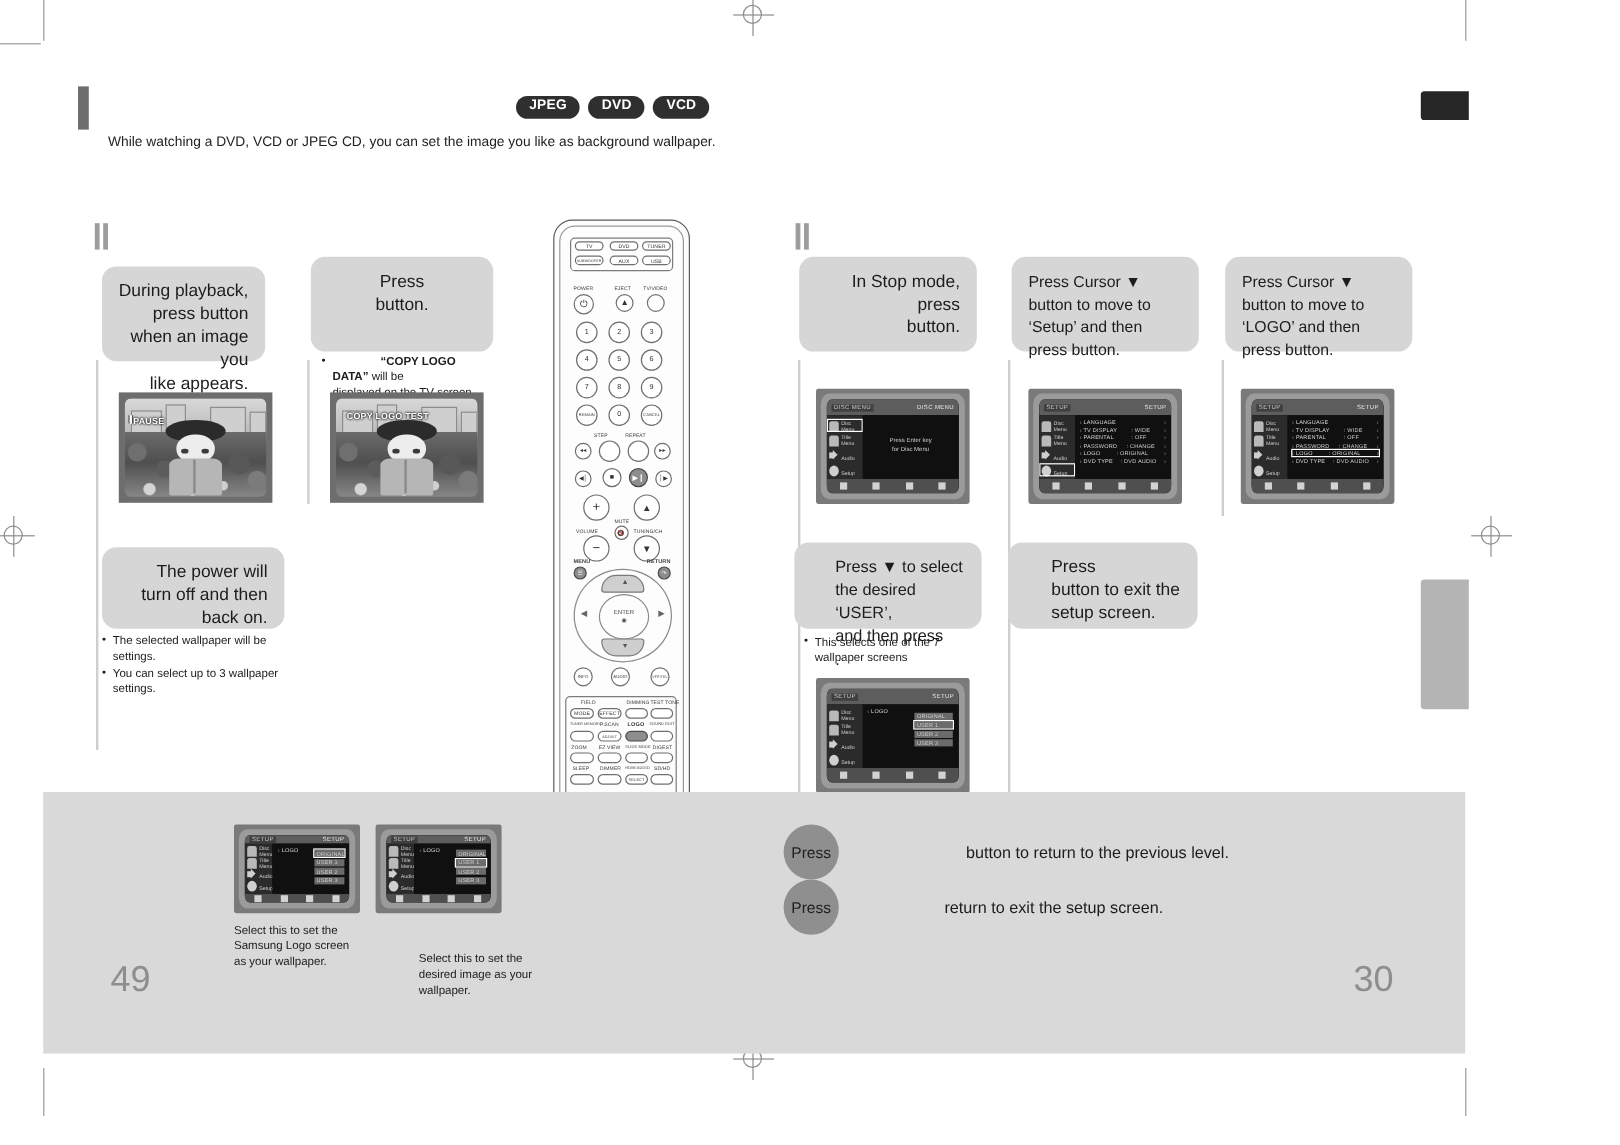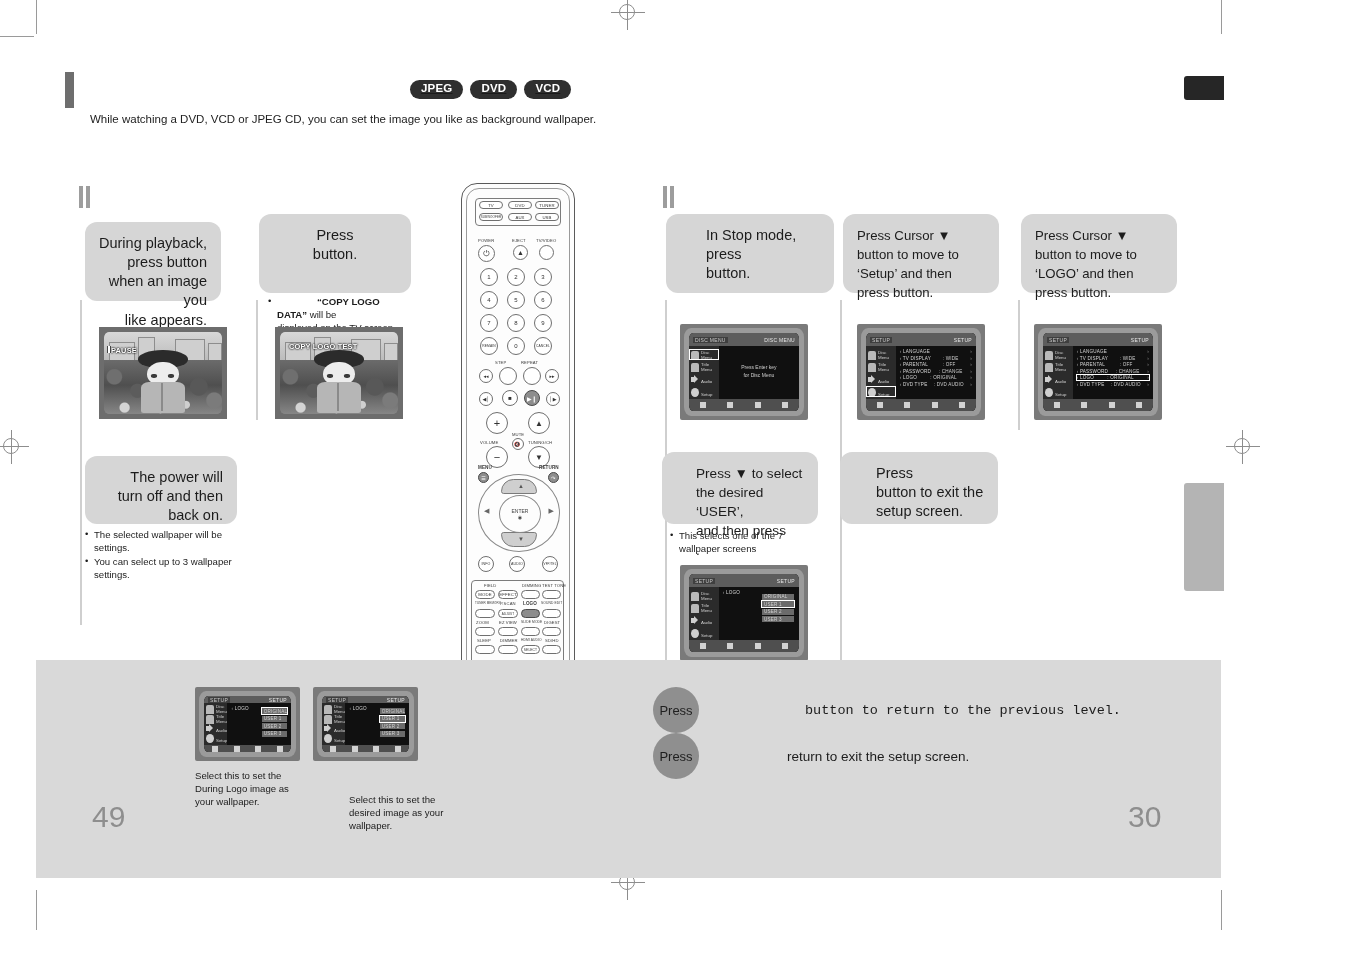--- a/index.html
+++ b/index.html
@@ -10,21 +10,21 @@
   .crop{position:absolute;background:#9a9a9a;}
   .reg{position:absolute;width:34px;height:34px;}
   .reg:before,.reg:after{content:"";position:absolute;background:#8d8d8d;}
   .reg:before{left:0;top:16px;width:34px;height:1px;}
   .reg:after{top:0;left:16px;width:1px;height:34px;}
   .reg span{position:absolute;left:8px;top:8px;width:16px;height:16px;
             border:1px solid #8d8d8d;border-radius:50%;box-sizing:border-box;}
 
   
   .hdr-bar{position:absolute;left:65px;top:72px;width:9px;height:36px;background:#6e6e6e;}
-  .disc-tags{position:absolute;left:410px;top:80px;display:flex;gap:7px;text-decoration:underline;}
+  .disc-tags{position:absolute;left:430px;top:80px;display:flex;gap:7px;}
   .tag{background:#2f2f2f;color:#fff;border-radius:50%/50%;
        border-radius:20px;padding:3px 11px 4px;font-size:11.5px;font-weight:bold;
        letter-spacing:.2px;line-height:1;}
   .intro{position:absolute;left:90px;top:113px;font-size:11.5px;color:#222;}
 
   .tab-dark{position:absolute;right:126px;top:76px;width:40px;height:24px;background:#262626;border-radius:3px 0 0 3px;}
   .tab-gray{position:absolute;right:126px;top:483px;width:40px;height:108px;background:#b4b4b4;border-radius:3px 0 0 3px;}
 
   
   .stepmark{position:absolute;width:14px;height:22px;}
@@ -377,21 +377,21 @@
 </div>
 
 <div class="stepmark" style="left:663px;top:186px;">
     <i></i>
     <i></i>
   </div>
 <div class="col-rule" style="left:665px;top:300px;height:360px;"></div>
 <div class="col-rule" style="left:840px;top:300px;height:360px;"></div>
 <div class="col-rule" style="left:1018px;top:300px;height:130px;"></div>
 
-<div class="bubble" style="left:666px;top:214px;width:168px;height:79px;padding-left:40px;">
+<div class="bubble" style="left:666px;top:214px;width:148px;height:79px;padding-left:40px;text-align:right;">
   <span style="white-space:pre-line">In Stop mode,
 press
 button.</span>
 </div>
 <div class="bubble" style="left:843px;top:214px;width:156px;height:79px;">
   <span style="white-space:pre-line;font-size:13.2px">Press Cursor ▼
 button to move to
 ‘Setup’ and then
 press            button.</span>
 </div>
@@ -692,21 +692,21 @@
     </div>
     <div class="mbot">
           <i></i>
           <i></i>
           <i></i>
           <i></i>
         </div>
   </div>
     </div>
 </div>
-<div class="cap" style="left:195px;top:770px;width:104px;">Select this to set the During Logo image as your wallpaper.</div>
+<div class="cap" style="left:195px;top:770px;width:104px;">Select this to set the Samsung Logo screen as your wallpaper.</div>
 
 <div class="menushot" style="left:313px;top:687px;width:105px;height:74px;">
   <div class="bez">
       <div class="ui">
     <div class="mtop">
       <span class="lt">SETUP</span>
       <span>SETUP</span>
     </div>
     <div class="mbody">
       <div class="mside">
@@ -747,20 +747,20 @@
         </div>
   </div>
     </div>
 </div>
 <div class="cap" style="left:313px;top:794px;width:114px;margin-left:36px;">Select this to set the desired image as your wallpaper.</div>
 
 <div class="pressrow" style="left:653px;top:687px;">
   <div class="circ">
       <span>Press</span>
     </div>
-  <div class="prtxt" style="margin-left:106px;font-family:Liberation Mono, monospace;">button to return to the previous level.</div>
+  <div class="prtxt" style="margin-left:106px;">button to return to the previous level.</div>
 </div>
 <div class="pressrow" style="left:653px;top:733px;">
   <div class="circ">
       <span>Press</span>
     </div>
   <div class="prtxt" style="margin-left:88px;">return to exit the setup screen.</div>
 </div>
 
 </body></html>

